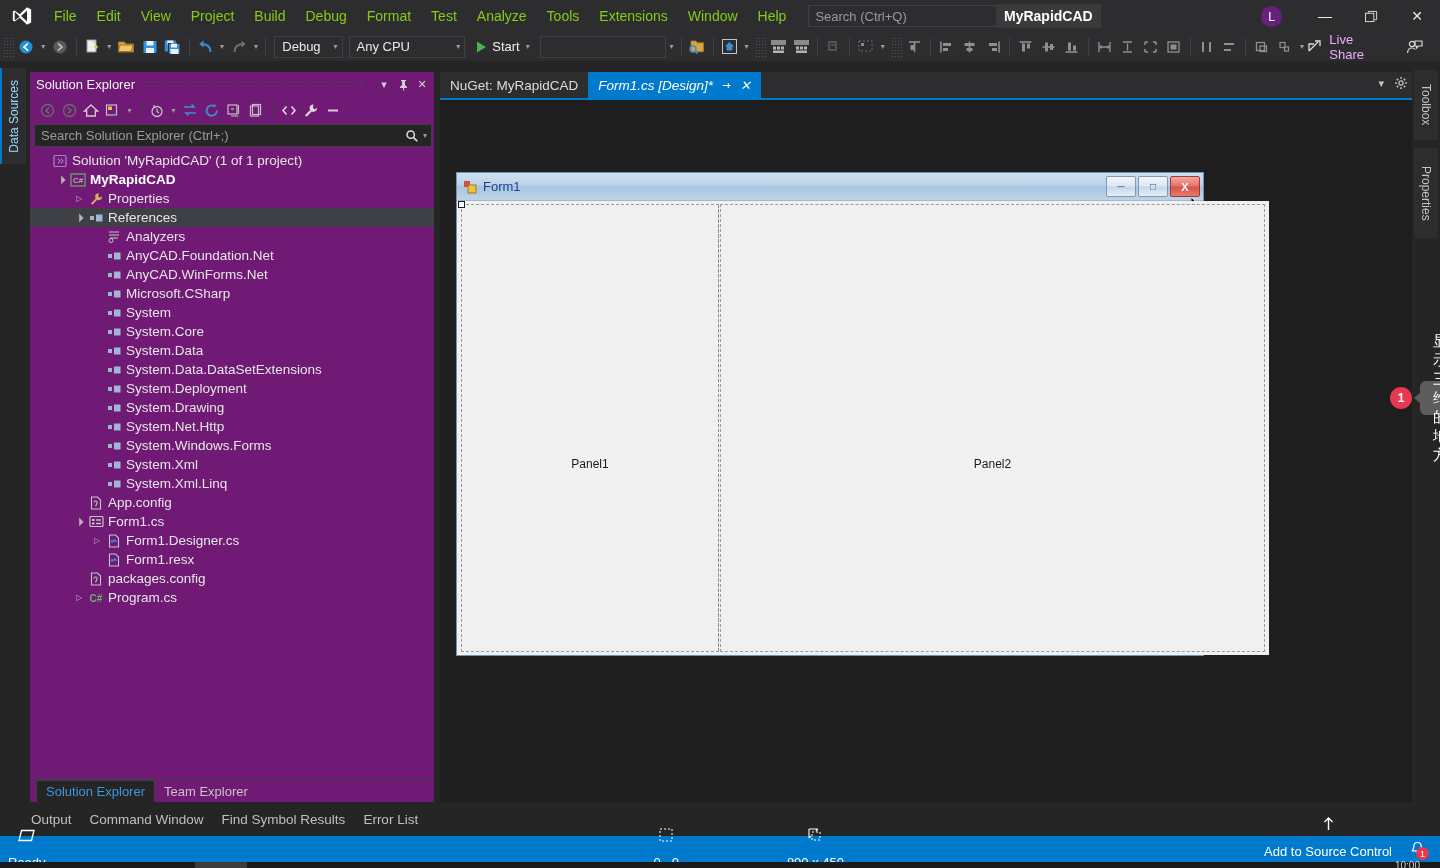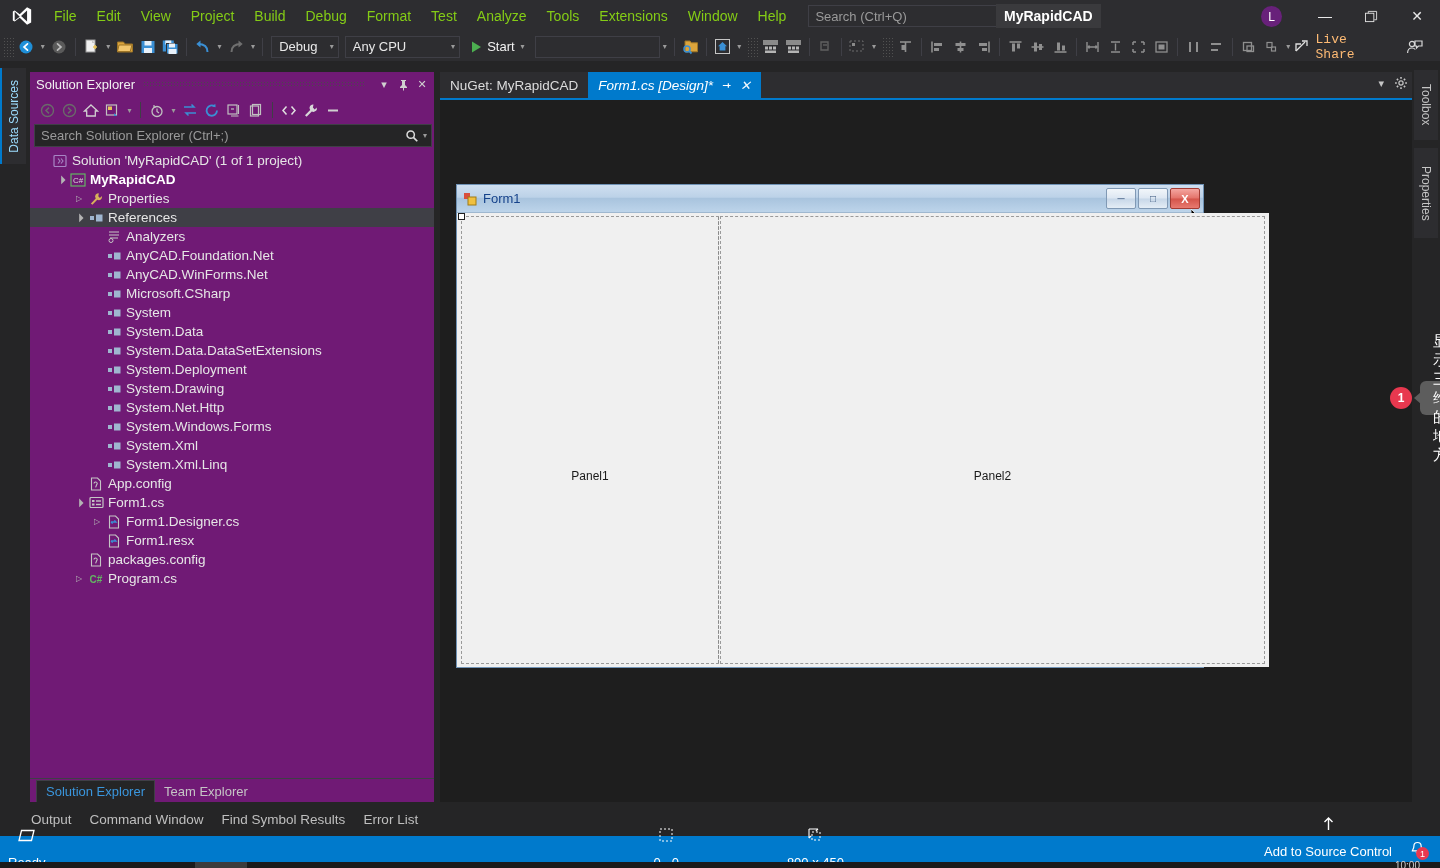--- a/index.html
+++ b/index.html
@@ -59,21 +59,21 @@
               color:#9a9a9a; font-size:8px; }
   .tb-sep { width:1px; height:18px; background:#3f3f46; margin:0 4px; }
   .combo {
     height:22px; border:1px solid #3f3f46; background:#2d2d30; color:#e8e8e8;
     font-size:13px; display:flex; align-items:center; padding:0 4px 0 7px;
     position:relative;
   }
   .combo .cv { flex:1; }
   .combo .ca { color:#9a9a9a; font-size:8px; margin-left:8px; }
   .start-btn { display:flex; align-items:center; height:22px; padding:0 4px; color:#f1f1f1; font-size:13px; }
-  .live-share { display:flex; align-items:center; color:#fdba74; font-size:13px; gap:6px;font-family:Liberation Mono, monospace; }
+  .live-share { display:flex; align-items:center; color:#f0abfc; font-size:13px; gap:6px; }
 
   
   .left-strip {
     position:absolute; left:0; top:62px; width:28px; height:806px; background:#252526;
   }
   .vtab {
     position:absolute; width:26px; background:#2d2d30;
     color:#9cdcfe; font-size:12px; display:flex; align-items:center; justify-content:center;
     border-left:2px solid #007acc;
   }
@@ -157,21 +157,21 @@
   .dtab .pin { font-size:12px; }
   .dtabs-right { position:absolute; right:4px; top:4px; display:flex; align-items:center; gap:10px; }
   .dtr-btn { color:#c5c5c5; font-size:11px; }
   .tab-underline { position:absolute; left:0; top:26px; width:972px; height:2px; background:#007acc; }
   .designer {
     position:absolute; left:0; top:28px; width:972px; height:702px; background:#1e1e1e;
   }
 
   
   .form-window {
-    position:absolute; left:16px; top:84px; width:748px; height:484px;
+    position:absolute; left:16px; top:72px; width:748px; height:484px;
     border:1px solid #6f92b5; background:#a16207;
   }
   .form-title {
     height:28px;
     background:linear-gradient(to bottom,#cfdff0 0%,#bcd2e8 45%,#a9c4de 50%,#bdd4ea 100%);
     display:flex; align-items:center; padding:0 2px 0 6px; position:relative;
     border-bottom:1px solid #9fb8d0;
   }
   .form-title .ft { font-size:13px; color:#15428b; margin-left:6px; }
   .form-btns { position:absolute; right:3px; top:3px; display:flex; gap:2px; }
@@ -746,20 +746,30 @@
         </div>
         <div class="trow">
           <span class="twist" style="margin-left: 60px;"></span>
           <span class="ticon">
             <svg width="15" height="12" viewBox="0 0 15 12">
               <rect x="1" y="4" width="4" height="4" fill="#9fb6cf"></rect>
               <rect x="7" y="2.5" width="6.5" height="7" fill="#9fb6cf"></rect>
             </svg>
           </span>
           <span class="tlbl">System</span>
+        </div>
+        <div class="trow">
+          <span class="twist" style="margin-left: 60px;"></span>
+          <span class="ticon">
+            <svg width="15" height="12" viewBox="0 0 15 12">
+              <rect x="1" y="4" width="4" height="4" fill="#9fb6cf"></rect>
+              <rect x="7" y="2.5" width="6.5" height="7" fill="#9fb6cf"></rect>
+            </svg>
+          </span>
+          <span class="tlbl">System.Core</span>
         </div>
         <div class="trow">
           <span class="twist" style="margin-left: 60px;"></span>
           <span class="ticon">
             <svg width="15" height="12" viewBox="0 0 15 12">
               <rect x="1" y="4" width="4" height="4" fill="#9fb6cf"></rect>
               <rect x="7" y="2.5" width="6.5" height="7" fill="#9fb6cf"></rect>
             </svg>
           </span>
           <span class="tlbl">System.Data</span>

